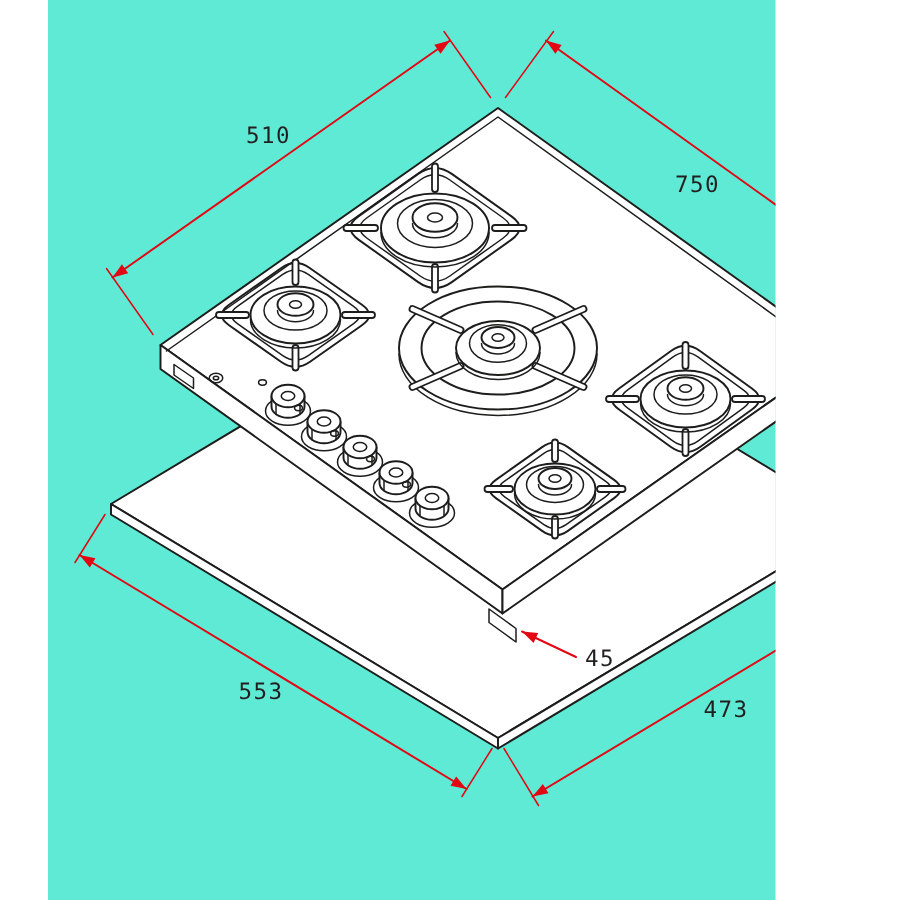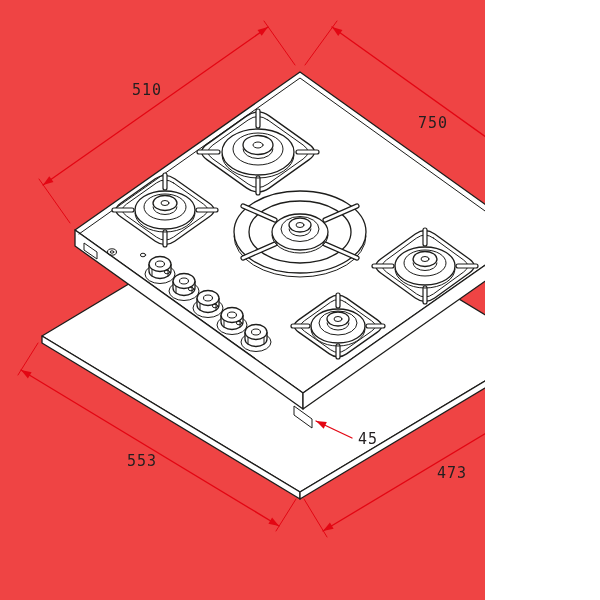--- a/index.html
+++ b/index.html
@@ -1,17 +1,17 @@
 <!DOCTYPE html>
 <html><head>
 <meta charset="utf-8">
 <style>
   html,body{margin:0;padding:0;background:#ffffff;}
-  .canvas{width:485px;height:600px;position:relative;background:#ef4444;overflow:hidden;
-          font-family:"DejaVu Sans","Liberation Sans",sans-serif;}
+  .canvas{width:485px;height:600px;position:relative;background:#5eead4;overflow:hidden;
+          font-family:"DejaVu Sans","Liberation Sans",sans-serif;margin-left:32px;}
   svg{display:block;}
   .ln   {fill:none;stroke:#1d1d1b;stroke-width:1.3;stroke-linejoin:round;stroke-linecap:round;}
   .lnf  {fill:#ffffff;stroke:#1d1d1b;stroke-width:1.3;stroke-linejoin:round;}
   .thin {stroke-width:1;}
   .barB {fill:none;stroke:#1d1d1b;stroke-width:5.2;stroke-linecap:round;}
   .barW {fill:none;stroke:#ffffff;stroke-width:2.8;stroke-linecap:round;}
   .red  {fill:none;stroke:#e30613;stroke-width:1.3;stroke-linecap:round;}
   .redthin{fill:none;stroke:#e30613;stroke-width:1;stroke-linecap:round;}
   .dim-text{font-family:"DejaVu Sans Mono","Liberation Mono",monospace;font-size:15px;
             letter-spacing:1px;fill:#231f20;}

